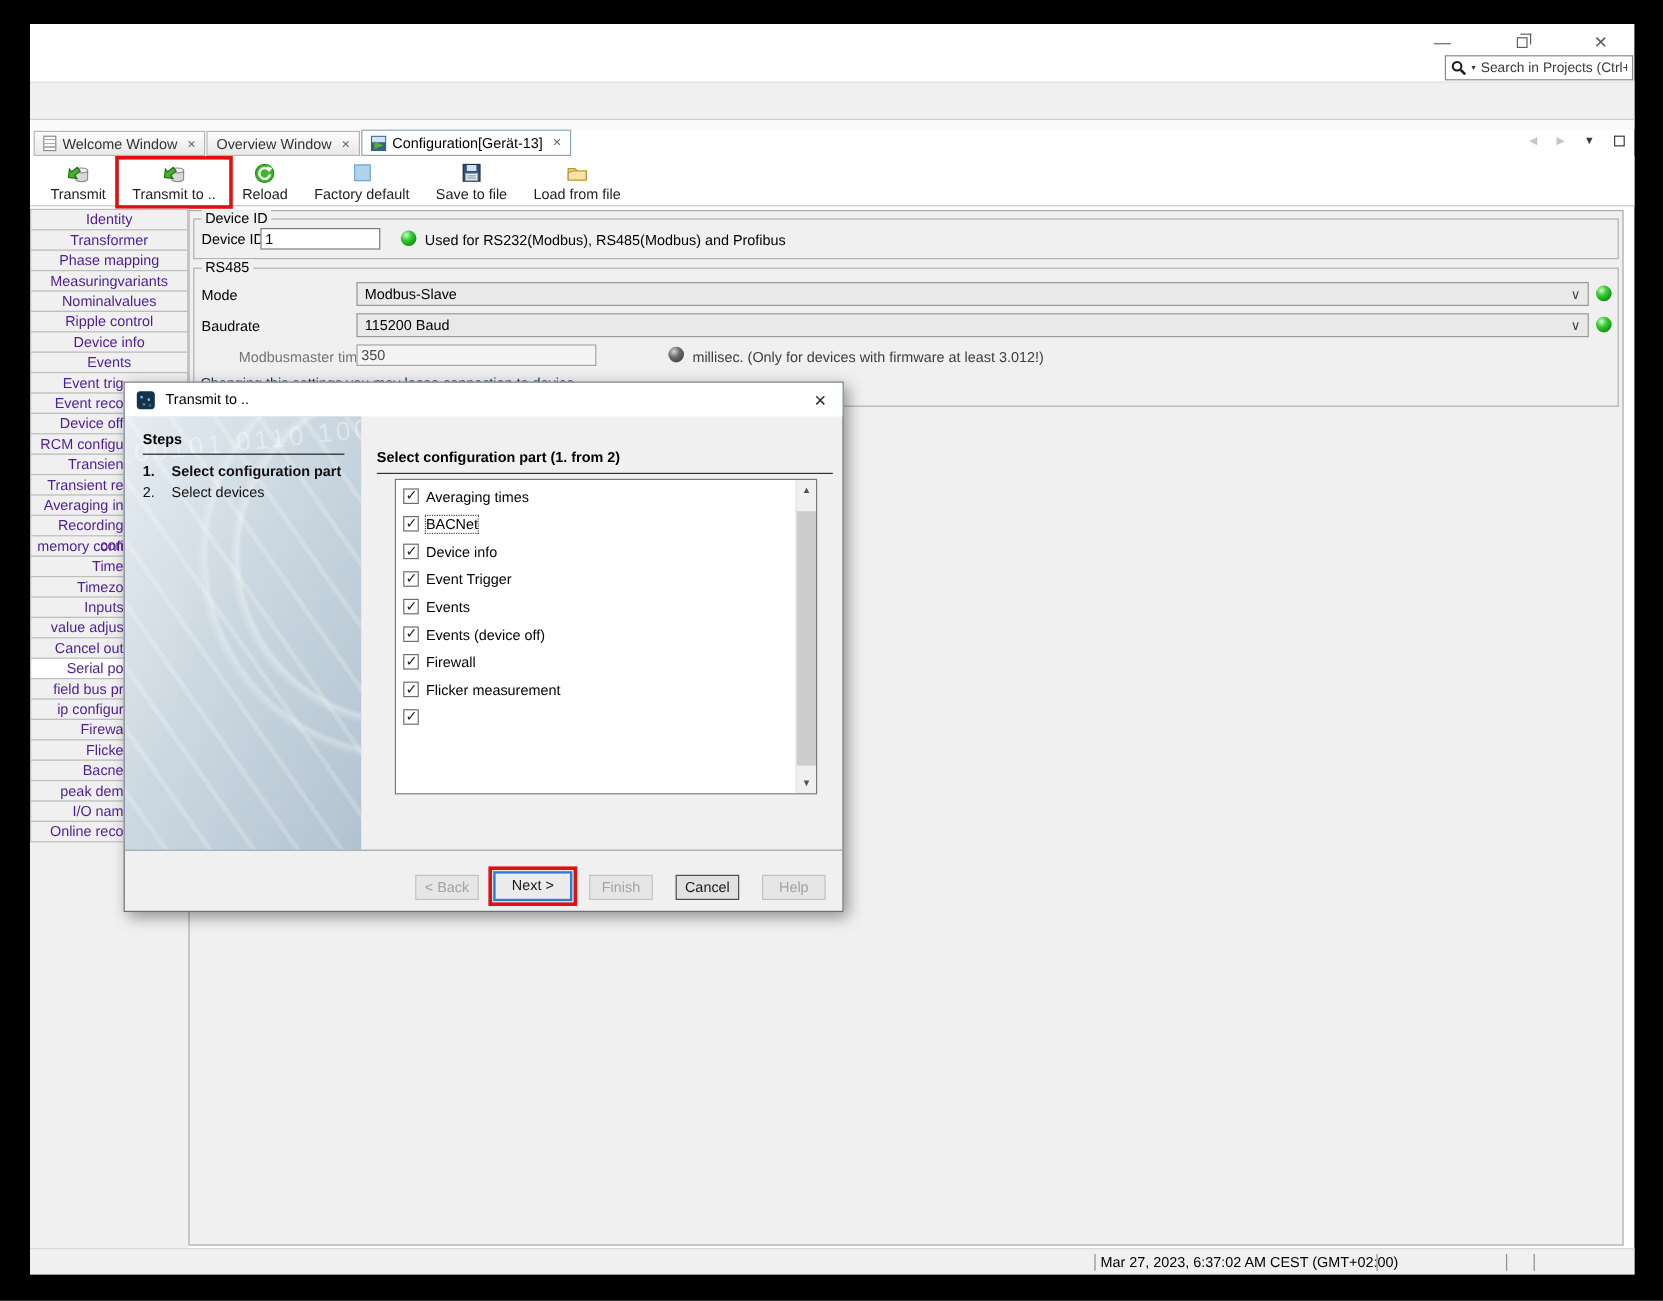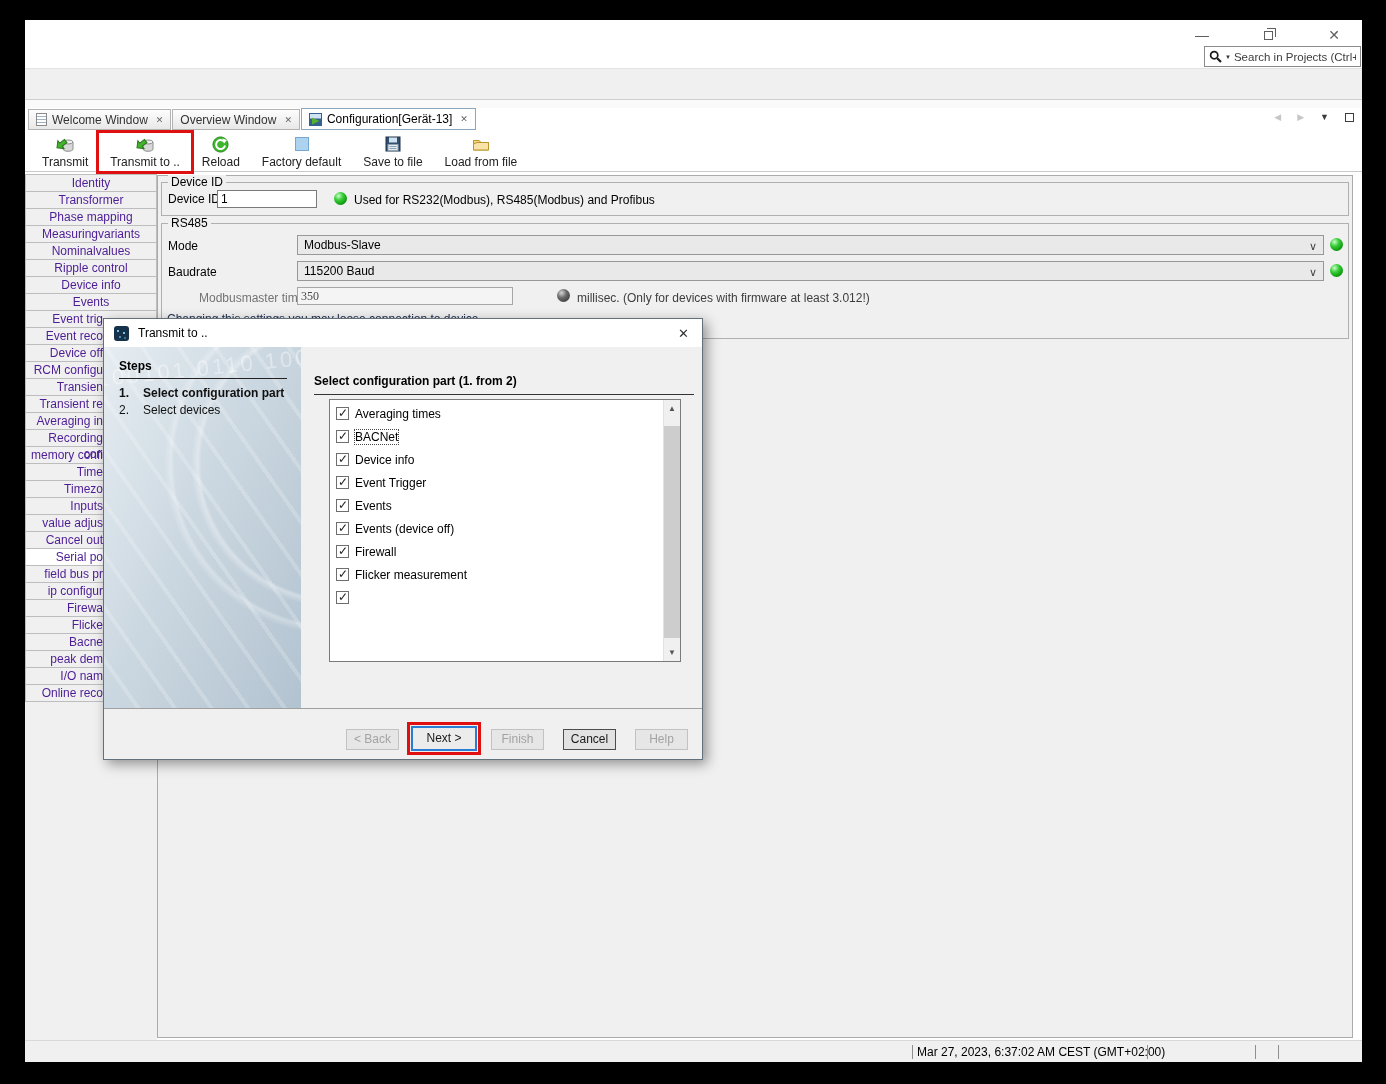--- a/index.html
+++ b/index.html
@@ -393,21 +393,21 @@
       <span class="led green abs" style="left:1168px; top:14px;"></span>
 
       <span class="abs" style="left:6px; top:41px;">Baudrate</span>
       <div class="combo" style="left:135px; top:37px; width:1027px;">
         <span>115200 Baud</span>
         <span class="chev">∨</span>
       </div>
       <span class="led green abs" style="left:1168px; top:40px;"></span>
 
       <span class="abs dim" style="left:6px; top:67px;">Modbusmaster time out</span>
-      <input class="txt abs" style="left: 135px; top: 63px; width: 216px; font-family: Liberation Serif, serif;" disabled="" value="350">
+      <input class="txt abs" style="left: 135px; top: 63px; width: 200px;" disabled="" value="350">
       <span class="led dark abs" style="left:395px; top:65px;"></span>
       <span class="abs" style="left:415px; top:67px; color:#3d3d3d;">millisec.  (Only for devices with firmware at least 3.012!)</span>
 
       <span class="abs warn" style="left:5px; top:88px;">Changing this settings you may loose connection to device.</span>
     </div>
   </div>
 
   <div class="dialog">
     <div class="dlg-title">
       <span class="dlg-icon"></span>

